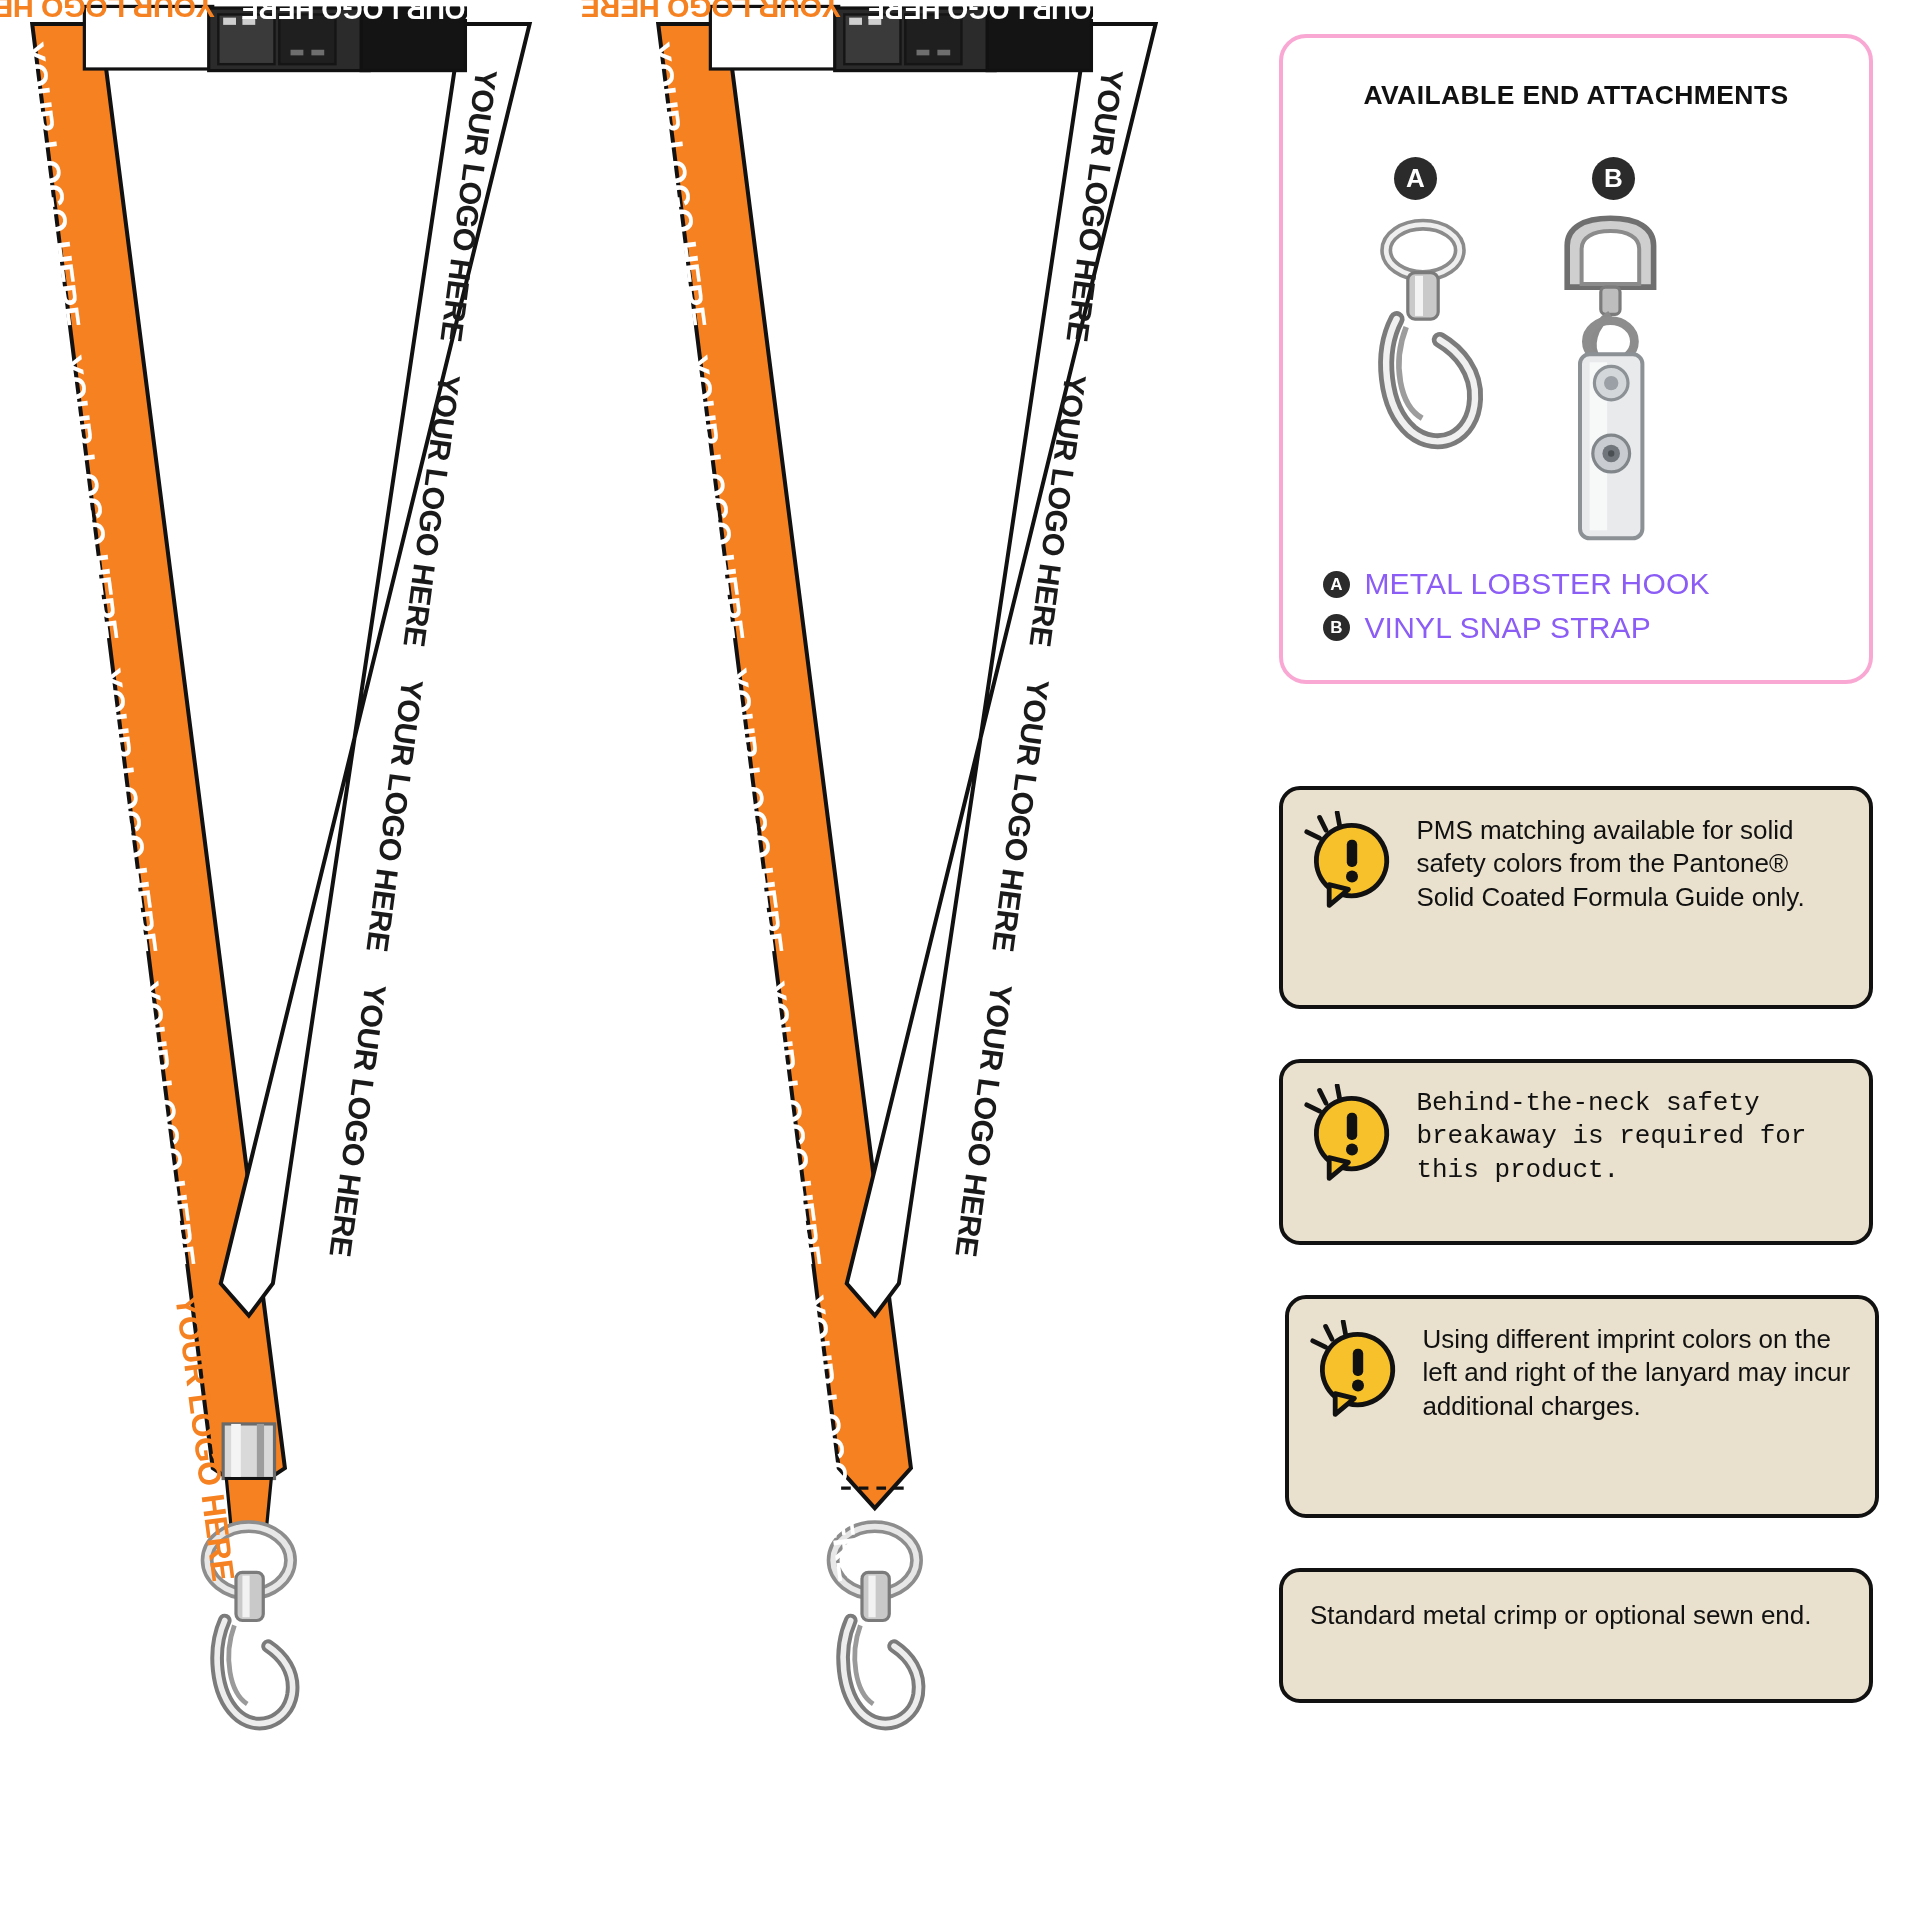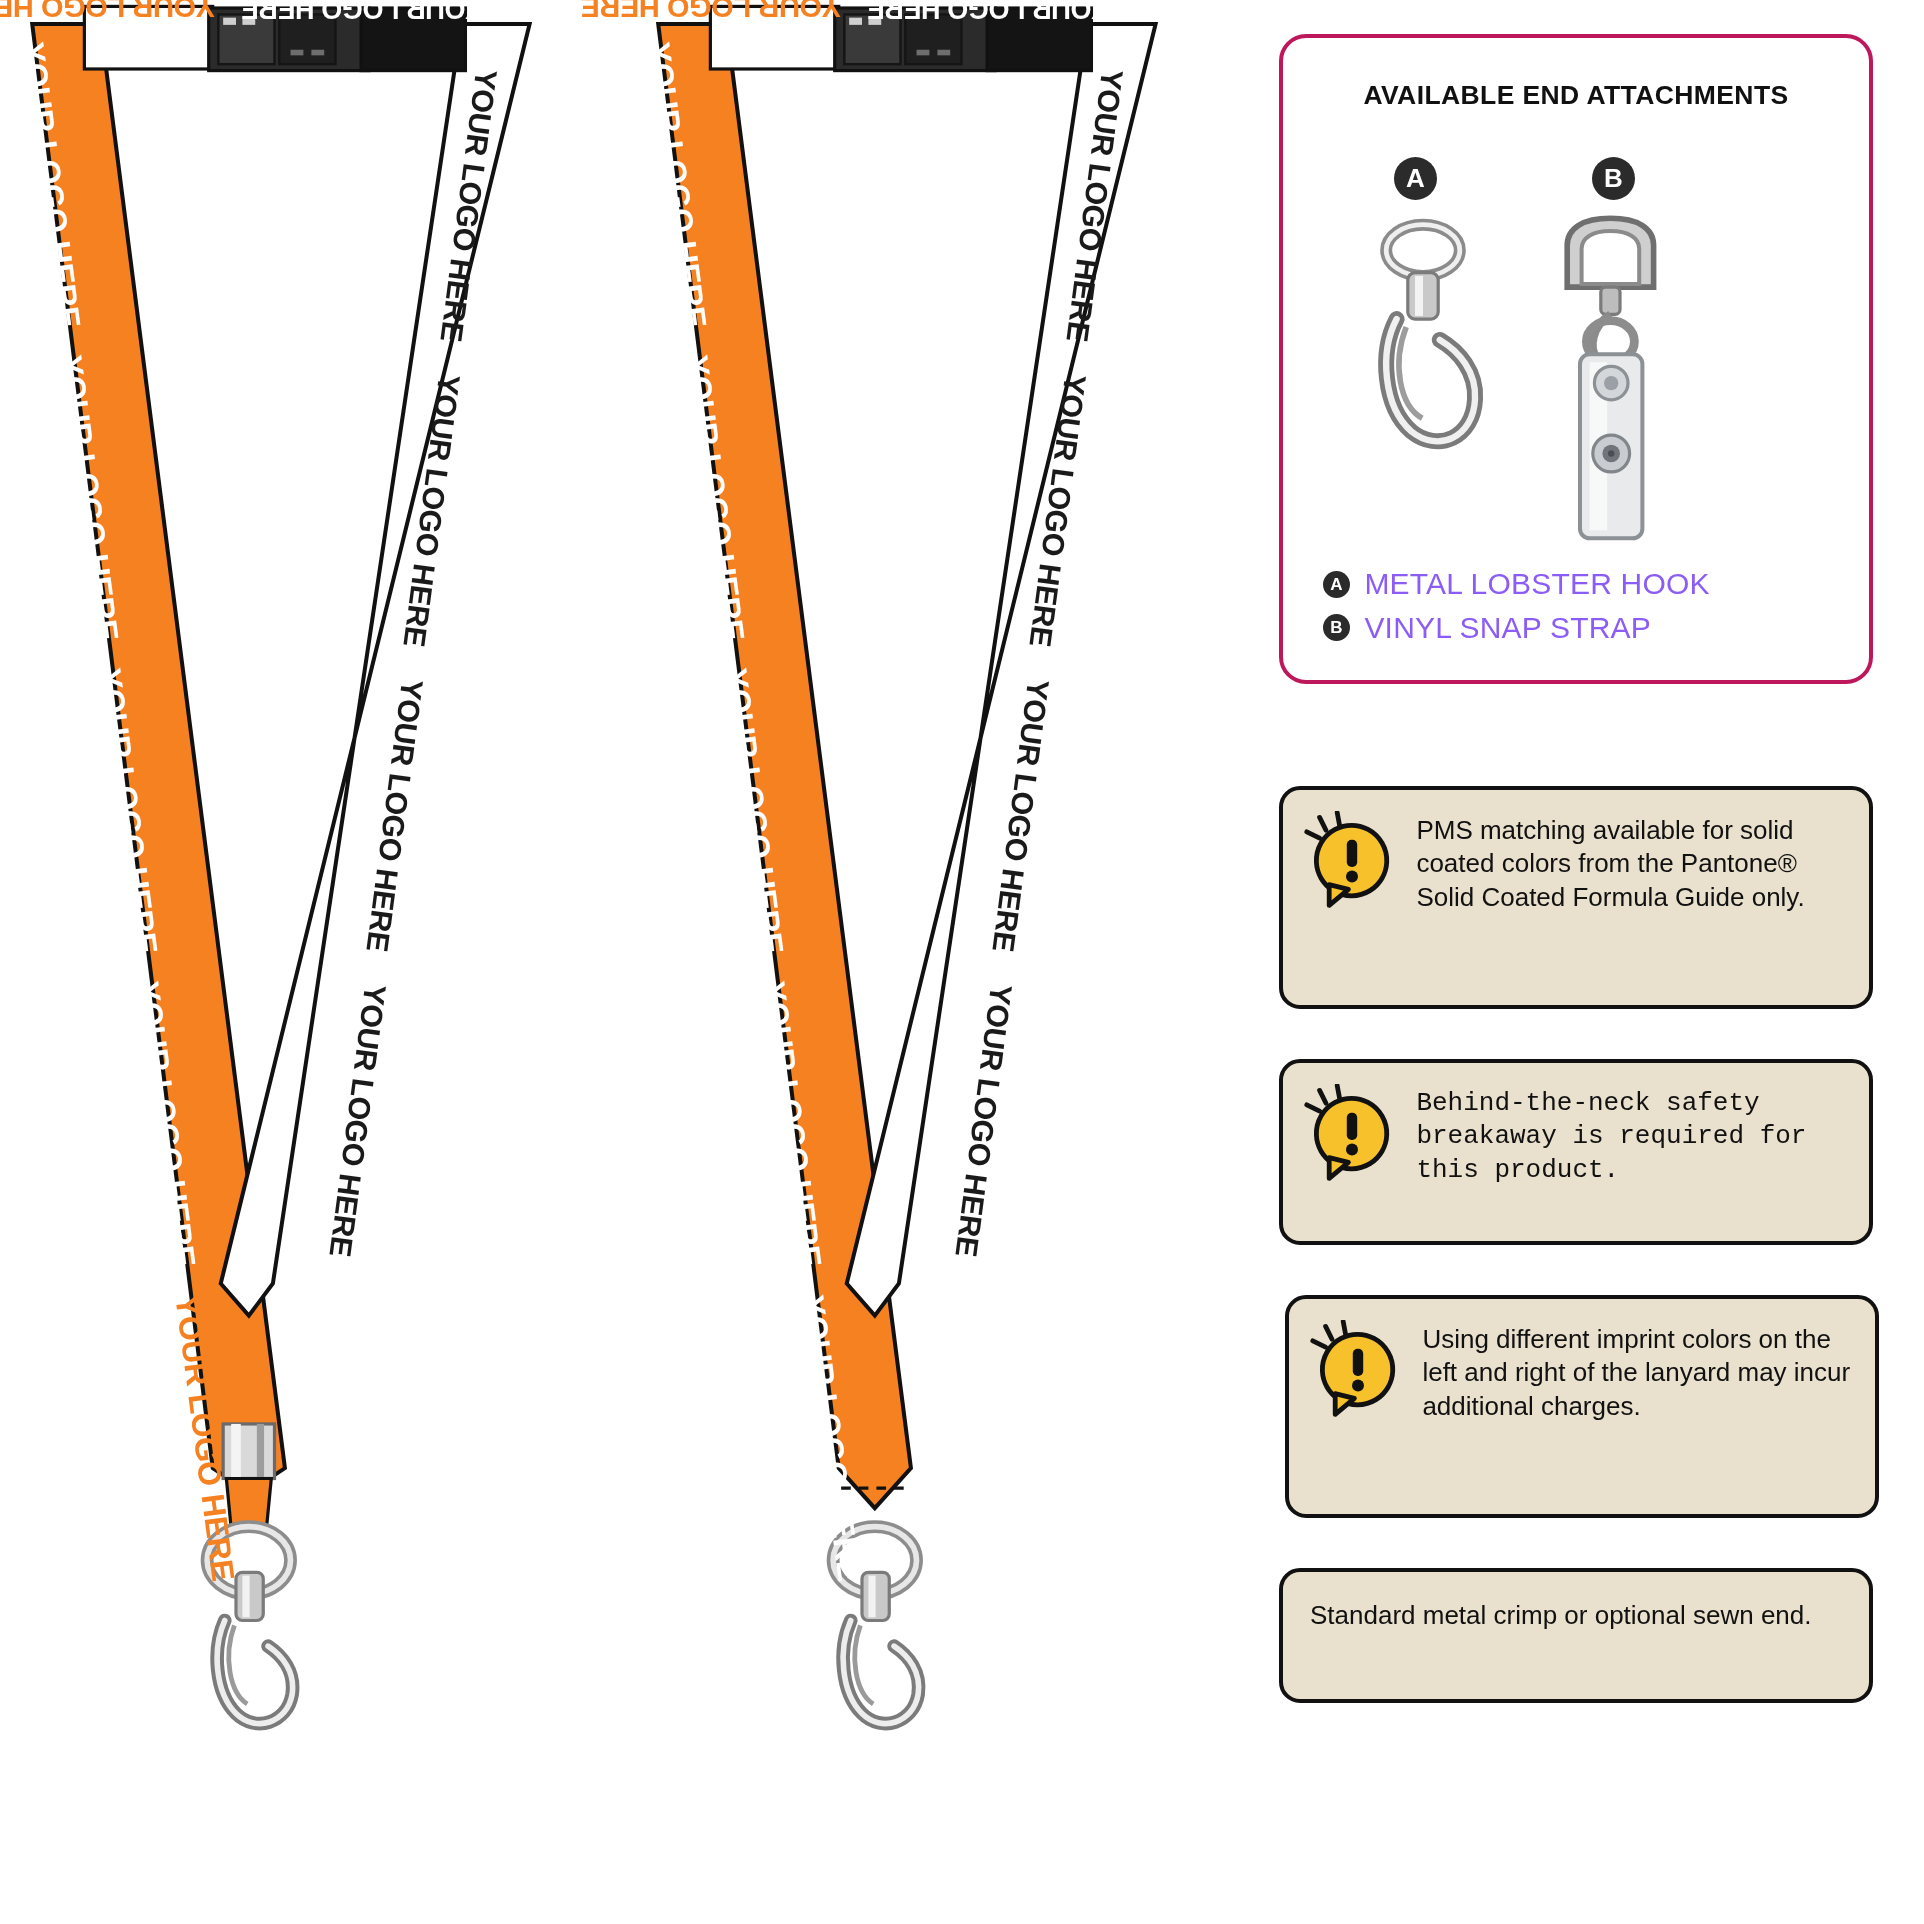--- a/index.html
+++ b/index.html
@@ -56,21 +56,21 @@
     width: 666px;
     height: 1925px;
   }
 
   .attach-card {
     position: absolute;
     left: 20px;
     top: 34px;
     width: 594px;
     height: 650px;
-    border: 4px solid #be185d;
+    border: 4px solid #f9a8d4;
     border-radius: 27px;
     background: #ffffff;
     box-sizing: border-box;
   }
   .attach-title {
     position: absolute;
     top: 42px;
     left: 0;
     width: 100%;
     text-align: center;
@@ -334,21 +334,21 @@
         <svg width="100" height="100" viewBox="0 0 125 125" xmlns="http://www.w3.org/2000/svg">
           <path d="M62,18 a44,44 0 1,1 -0.1,0 Z" fill="#F6C12A" stroke="#111111" stroke-width="6"></path>
           <path d="M34,92 L34,118 L58,98 Z" fill="#F6C12A" stroke="#111111" stroke-width="6" stroke-linejoin="round"></path>
           <rect x="56" y="36" width="13" height="34" rx="6" fill="#111111"></rect>
           <circle cx="62.5" cy="82" r="7.5" fill="#111111"></circle>
           <line x1="22" y1="8" x2="30" y2="24" stroke="#111111" stroke-width="6" stroke-linecap="round"></line>
           <line x1="6" y1="26" x2="22" y2="34" stroke="#111111" stroke-width="6" stroke-linecap="round"></line>
           <line x1="44" y1="2" x2="47" y2="18" stroke="#111111" stroke-width="6" stroke-linecap="round"></line>
         </svg>
       </div>
-      <div class="note-text">PMS matching available for solid coated colors from the Pantone® Solid Coated Formula Guide only.</div>
+      <div class="note-text">PMS matching available for solid safety colors from the Pantone® Solid Coated Formula Guide only.</div>
     </div>
   </div>
 
   <div class="note-shadow note2s"></div>
   <div class="note note2">
     <div class="note-inner">
       <div class="warn-icon">
         <svg width="100" height="100" viewBox="0 0 125 125" xmlns="http://www.w3.org/2000/svg">
           <path d="M62,18 a44,44 0 1,1 -0.1,0 Z" fill="#F6C12A" stroke="#111111" stroke-width="6"></path>
           <path d="M34,92 L34,118 L58,98 Z" fill="#F6C12A" stroke="#111111" stroke-width="6" stroke-linejoin="round"></path>

